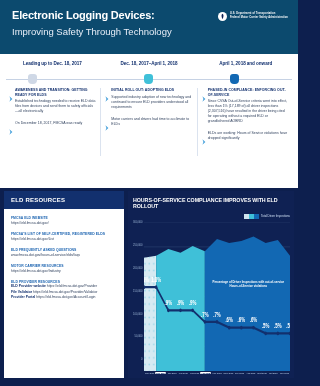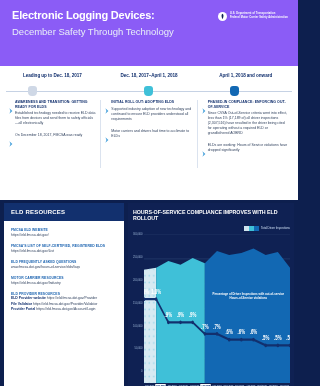--- a/index.html
+++ b/index.html
@@ -6,22 +6,22 @@
   html,body { width:298px; height:386px; }
   body {
     background:#0d1f4e;
     font-family:"Liberation Sans", sans-serif;
     color:#ffffff;
     overflow:hidden;
   }
 
   
   .header {
-    height:66px;
-    background:#8b5cf6;
+    height:54px;
+    background:#0c4a6e;
     padding:9px 10px 0 12px;
     display:flex;
     justify-content:space-between;
     align-items:flex-start;
   }
   .title-main {
     font-size:11px;
     font-weight:bold;
     letter-spacing:-0.2px;
     line-height:1.15;
@@ -166,21 +166,21 @@
     font-size:2.9px; line-height:1.35; color:#ffffff; font-weight:bold;
     text-align:center;
   }
 </style>
 </head>
 <body>
 
 <div class="header">
   <div>
     <div class="title-main">Electronic Logging Devices:</div>
-    <div class="title-sub">December Safety Through Technology</div>
+    <div class="title-sub">Improving Safety Through Technology</div>
   </div>
   <div class="logo">
     <span class="logo-mark">
       <svg width="7" height="7" viewBox="0 0 10 10">
           <path d="M5 1 C3.2 2.4 3 4.6 5 9 C7 4.6 6.8 2.4 5 1 Z" fill="#0f2153"></path>
         </svg>
     </span>
     <span class="logo-text">
       <b>U.S. Department of Transportation</b>
       <b>Federal Motor Carrier Safety Administration</b>

